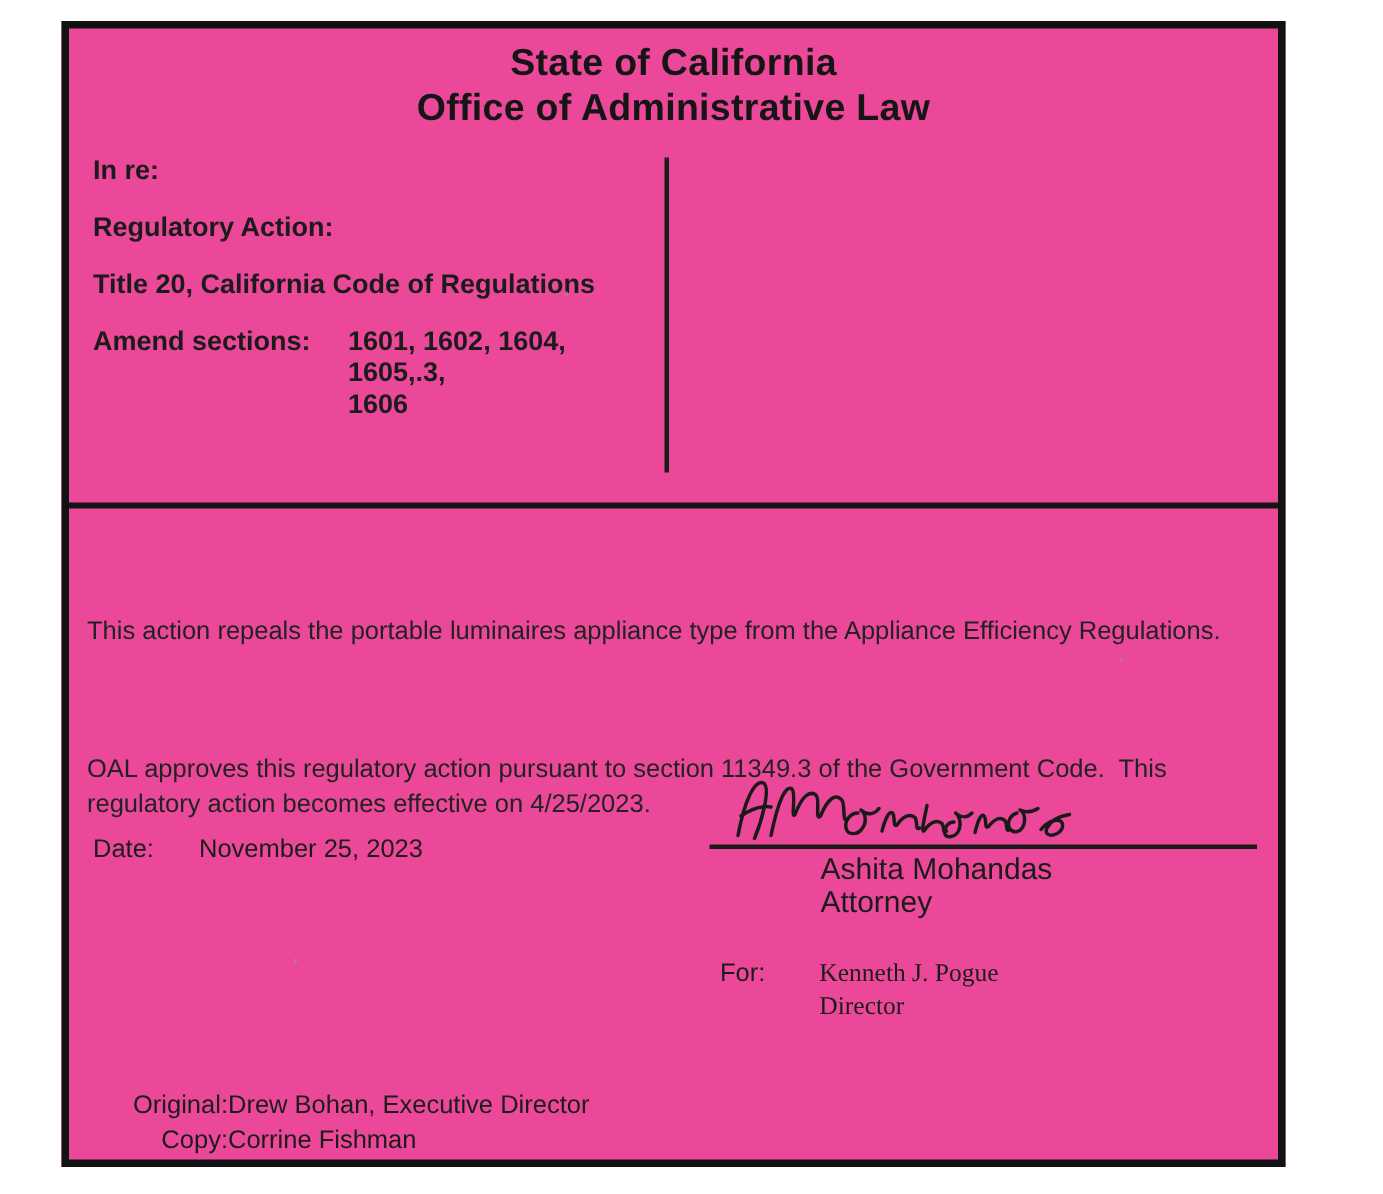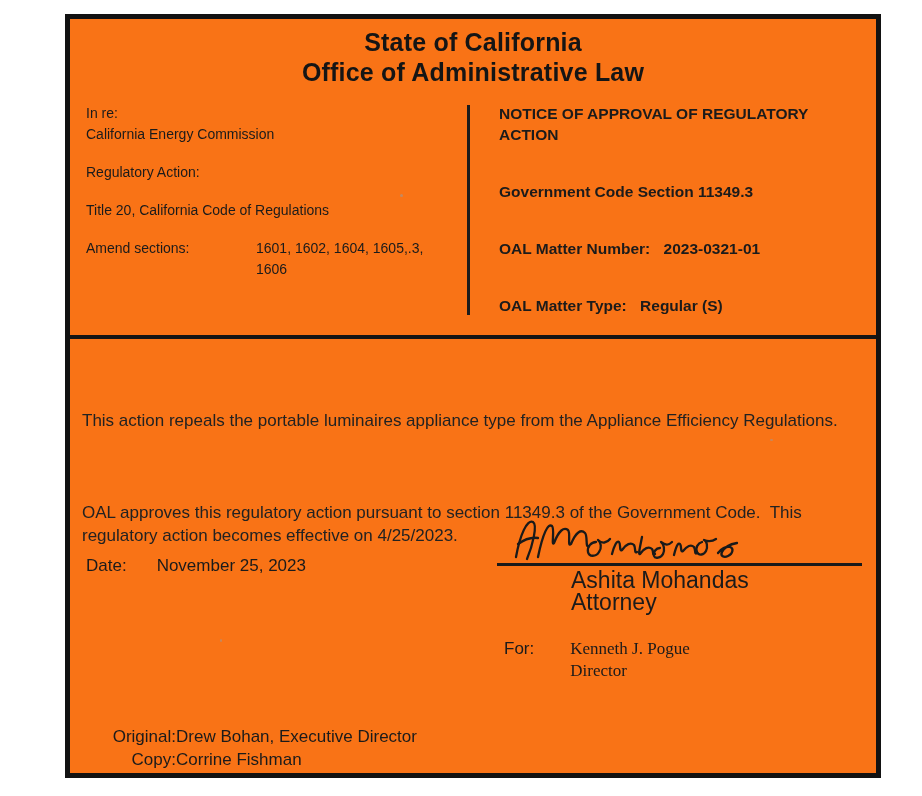--- a/index.html
+++ b/index.html
@@ -13,44 +13,43 @@
     color: #1b1b1b;
     overflow: hidden;
   }
   .doc-border {
     position: absolute;
     left: 41px;
     top: 14px;
     width: 816px;
     height: 764px;
     border: 5px solid #121212;
-    background: #f97316;
-    margin-left: 24px;
+    background: #ec4899;
   }
   
   .doc-header {
     position: absolute;
     left: 0;
     top: 8px;
     width: 100%;
     text-align: center;
     font-weight: bold;
     font-size: 25px;
     line-height: 30px;
     color: #151515;
     letter-spacing: 0.2px;
   }
   
   .left-col {
     position: absolute;
     left: 16px;
     top: 84px;
     width: 372px;
-    font-weight: normal;
-    font-size: 14px;
+    font-weight: bold;
+    font-size: 18px;
     line-height: 21px;
     color: #1b1b1b;
   }
   .left-col .block { margin-bottom: 17px; }
   .amend-row { display: flex; }
   .amend-label { width: 170px; flex: 0 0 170px; }
   .col-divider {
     position: absolute;
     left: 397px;
     top: 86px;
@@ -115,21 +114,21 @@
     left: 427px;
     top: 544px;
     width: 365px;
     height: 2.5px;
     background: #1a1a1a;
   }
   .signer-block {
     position: absolute;
     left: 501px;
     top: 550px;
-    font-size: 23px;
+    font-size: 20px;
     line-height: 22px;
   }
   .for-row {
     position: absolute;
     left: 434px;
     top: 619px;
     display: flex;
     font-size: 17px;
     line-height: 22px;
   }
@@ -159,47 +158,34 @@
   <div class="doc-border">
 
     <div class="doc-header">
       <div>State of California</div>
       <div>Office of Administrative Law</div>
     </div>
 
     <div class="left-col">
       <div class="block">
         <div>In re:</div>
-        <div>California Energy Commission</div>
       </div>
       <div class="block">Regulatory Action:</div>
       <div class="block">Title 20, California Code of Regulations</div>
       <div class="amend-row">
         <div class="amend-label">Amend sections:</div>
         <div>
           <div>1601, 1602, 1604, 1605,.3,</div>
           <div>1606</div>
         </div>
       </div>
     </div>
 
     <div class="col-divider"></div>
 
-    <div class="right-col">
-      <div class="block">NOTICE OF APPROVAL OF REGULATORY ACTION</div>
-      <div class="block">Government Code Section 11349.3</div>
-      <div class="block label-value">
-        <span>OAL Matter Number:</span>
-        <span class="value">2023-0321-01</span>
-      </div>
-      <div class="block label-value">
-        <span>OAL Matter Type:</span>
-        <span class="value">Regular (S)</span>
-      </div>
-    </div>
 
     <div class="section-rule"></div>
 
     <div class="doc-body">
       <div class="para1">This action repeals the portable luminaires appliance type from the Appliance Efficiency Regulations.</div>
       <div class="para2">OAL approves this regulatory action pursuant to section 11349.3 of the Government Code.  This regulatory action becomes effective on 4/25/2023.</div>
     </div>
 
     <div class="date-row">
       <span>Date:</span>

